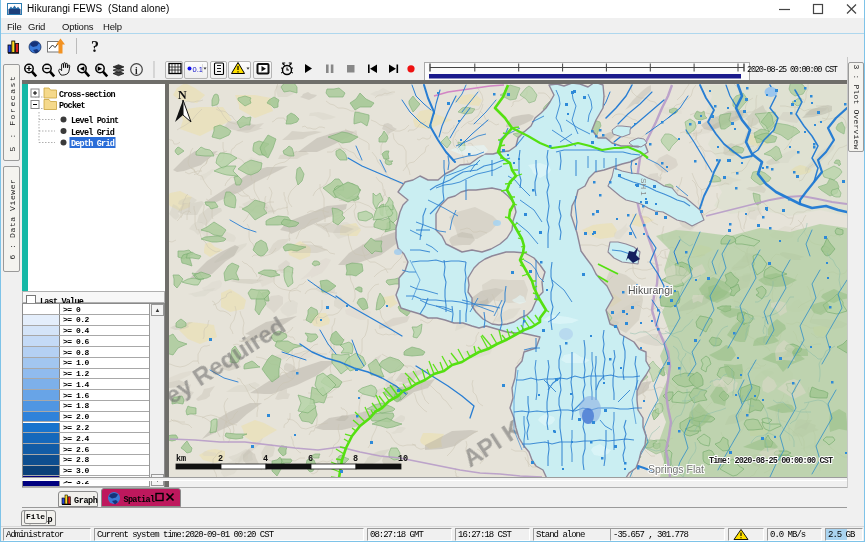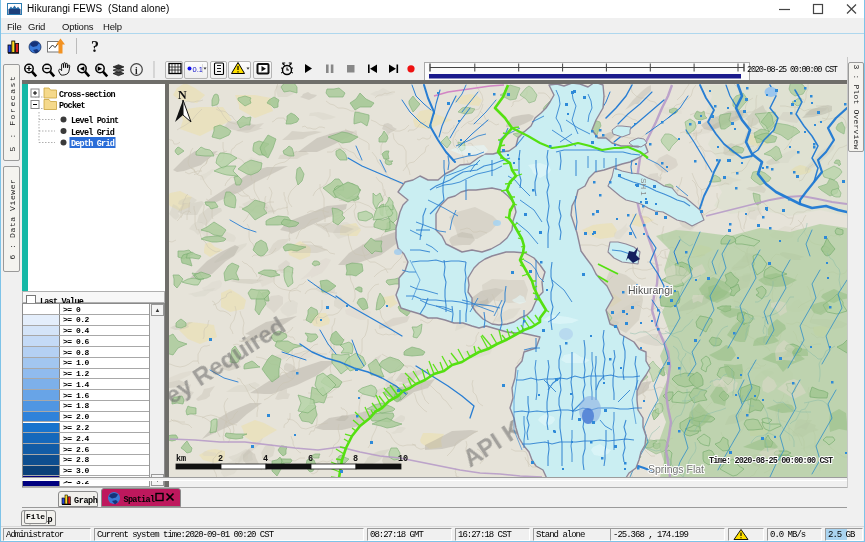--- a/index.html
+++ b/index.html
@@ -1494,20 +1494,20 @@
 </svg></div>
 <div class="abs" id="tabline"></div>
 <div class="abs" style="left:22px;top:487px;width:825px;height:1px;background:#b0b0b0"></div>
 <div class="abs" id="logsbtn">File</div>
 <div class="abs" id="statusbar">
     <div class="scell" style="left:3px;width:88px">Administrator</div>
     <div class="scell" style="left:94px;width:270px">Current system time:2020-09-01 00:20 CST</div>
     <div class="scell" style="left:367px;width:85px">08:27:18 GMT</div>
     <div class="scell" style="left:455px;width:75px">16:27:18 CST</div>
     <div class="scell" style="left:533px;width:92px">Stand alone</div>
-    <div class="scell" style="left:610px;width:115px">-25.368 , 174.199</div>
+    <div class="scell" style="left:610px;width:115px">-35.657 , 301.778</div>
     <div class="scell" style="left:767px;width:55px">0.0 MB/s</div>
     <div class="scell" style="left:728px;width:36px"><svg width="16" height="11" viewBox="0 0 16 11" style="margin-left:2px">
 <path d="M8,0.5 L15,10.5 H1 Z" fill="#ffe000" stroke="#000" stroke-width="0.9"></path>
 <path d="M8,3.5 v3.5 M8,8.2 v1.1" stroke="#000" stroke-width="1.1"></path>
 </svg></div>
     <div class="scell" style="left:825px;width:38px"><div style="position:absolute;left:0;top:0;width:21px;height:11px;background:#aad4f0"></div><span style="position:relative">2.5 GB</span></div>
   </div>
 <div class="abs" id="winborder"></div>
 </body></html>

